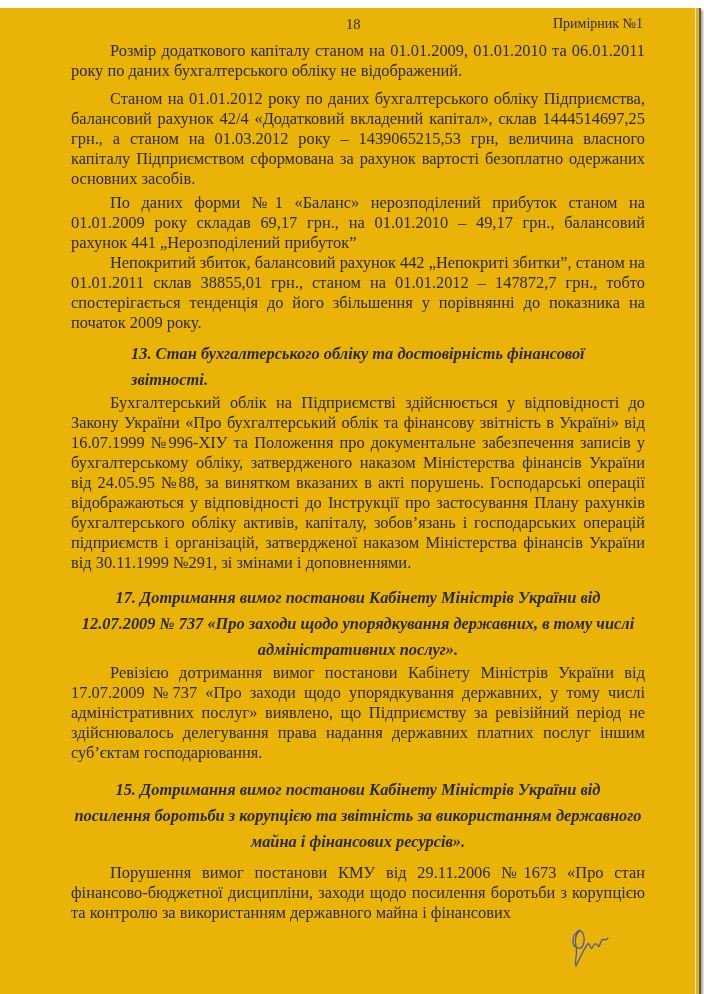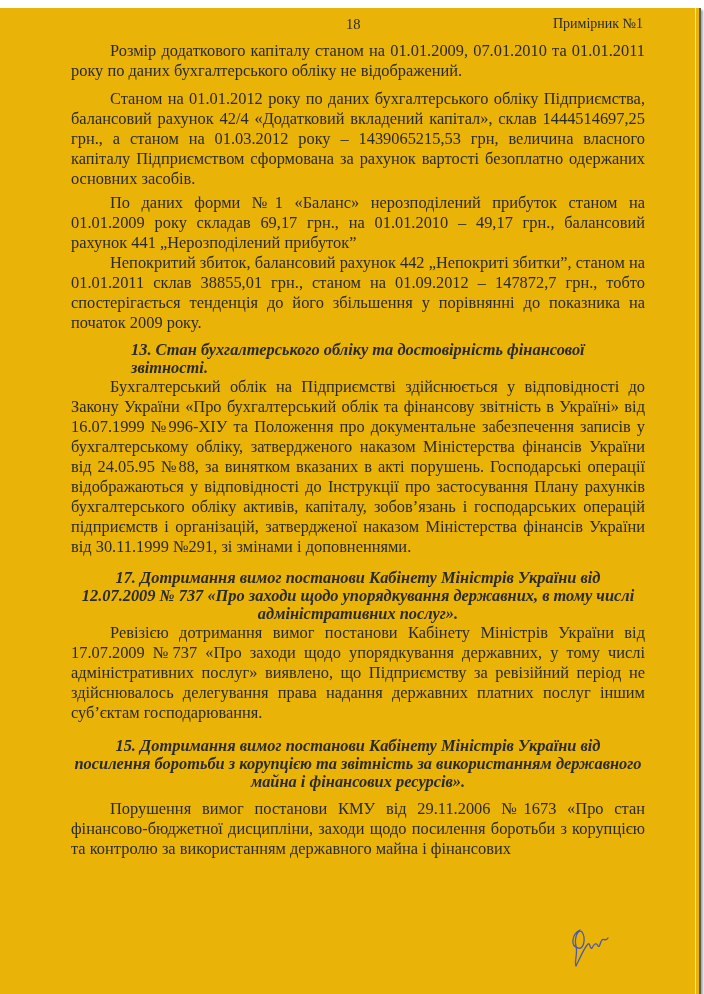--- a/index.html
+++ b/index.html
@@ -66,21 +66,21 @@
       margin: 0;
       text-align: justify;
       text-indent: 39px;
     }
     .gap { height: 8px; }
     .gap-sm { height: 4px; }
     .heading {
       font-style: italic;
       font-weight: bold;
       font-size: 16.4px;
-      line-height: 18px;
+      line-height: 26px;
       margin: 0;
     }
     .h13 {
       text-indent: 0;
       padding-left: 60px;
       text-align: left;
       margin-top: 8px;
     }
     .hcenter {
       text-align: center;
@@ -100,26 +100,26 @@
 <body>
 
 <div class="page">
 
   <div class="page-header">
     <span class="page-number">18</span>
     <span class="copy-label">Примірник №1</span>
   </div>
 
   <div class="content">
-    <p>Розмір додаткового капіталу станом на 01.01.2009, 07.01.2010 та 01.01.2011 року по даних бухгалтерського обліку не відображений.</p>
+    <p>Розмір додаткового капіталу станом на 01.01.2009, 01.01.2010 та 06.01.2011 року по даних бухгалтерського обліку не відображений.</p>
     <div class="gap"></div>
     <p>Станом на 01.01.2012 року по даних бухгалтерського обліку Підприємства, балансовий рахунок 42/4 «Додатковий вкладений капітал», склав 1444514697,25 грн., а станом на 01.03.2012 року – 1439065215,53 грн, величина власного капіталу Підприємством сформована за рахунок вартості безоплатно одержаних основних засобів.</p>
     <div class="gap-sm"></div>
     <p>По даних форми №1 «Баланс» нерозподілений прибуток станом на 01.01.2009 року складав 69,17 грн., на 01.01.2010 – 49,17 грн., балансовий рахунок 441 „Нерозподілений прибуток”</p>
-    <p>Непокритий збиток, балансовий рахунок 442 „Непокриті збитки”, станом на 01.01.2011 склав 38855,01 грн., станом на 01.09.2012 – 147872,7 грн., тобто спостерігається тенденція до його збільшення у порівнянні до показника на початок 2009 року.</p>
+    <p>Непокритий збиток, балансовий рахунок 442 „Непокриті збитки”, станом на 01.01.2011 склав 38855,01 грн., станом на 01.01.2012 – 147872,7 грн., тобто спостерігається тенденція до його збільшення у порівнянні до показника на початок 2009 року.</p>
 
     <div class="heading h13">13. Стан бухгалтерського обліку та достовірність фінансової звітності.</div>
     <p>Бухгалтерський облік на Підприємстві здійснюється у відповідності до Закону України «Про бухгалтерський облік та фінансову звітність в Україні» від 16.07.1999 №996-XIУ та Положення про документальне забезпечення записів у бухгалтерському обліку, затвердженого наказом Міністерства фінансів України від 24.05.95 №88, за винятком вказаних в акті порушень. Господарські операції відображаються у відповідності до Інструкції про застосування Плану рахунків бухгалтерського обліку активів, капіталу, зобов’язань і господарських операцій підприємств і організацій, затвердженої наказом Міністерства фінансів України від 30.11.1999 №291, зі змінами і доповненнями.</p>
 
     <div class="h14">
       <div class="heading hcenter">17. Дотримання вимог постанови Кабінету Міністрів України від</div>
       <div class="heading hcenter">12.07.2009 № 737 «Про заходи щодо упорядкування державних, в тому числі</div>
       <div class="heading hcenter">адміністративних послуг».</div>
     </div>
     <p>Ревізією дотримання вимог постанови Кабінету Міністрів України від 17.07.2009 №737 «Про заходи щодо упорядкування державних, у тому числі адміністративних послуг» виявлено, що Підприємству за ревізійний період не здійснювалось делегування права надання державних платних послуг іншим суб’єктам господарювання.</p>

